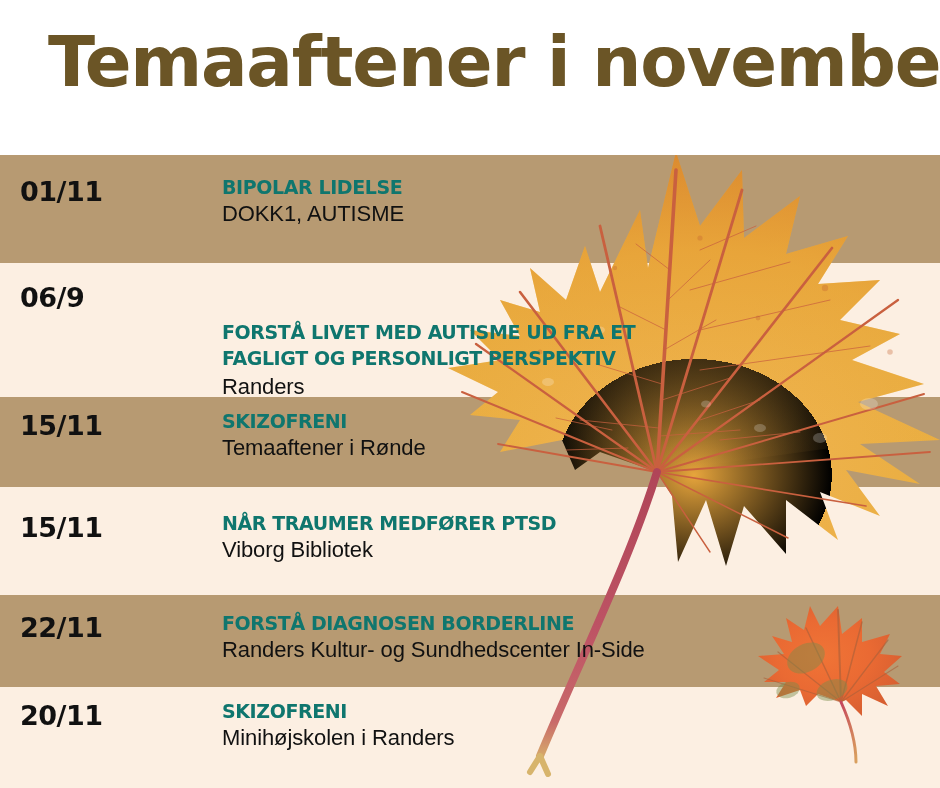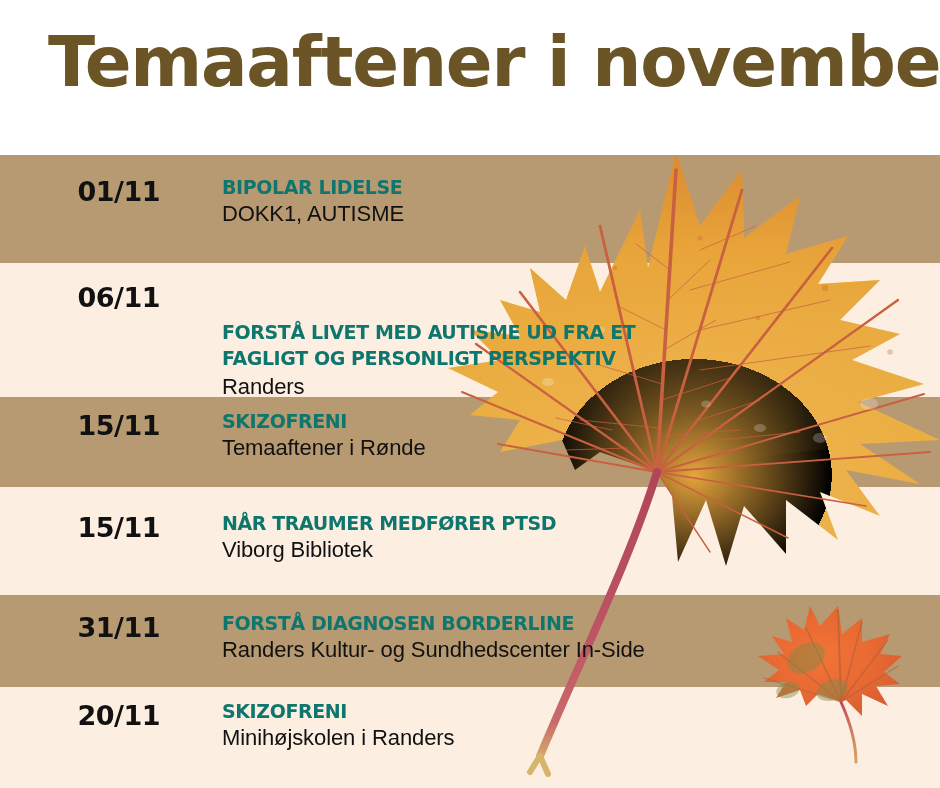--- a/index.html
+++ b/index.html
@@ -82,21 +82,20 @@
     width: 940px;
     display: block;
   }
   .row-date {
     position: absolute;
     font-family: "DejaVu Sans", sans-serif;
     font-weight: 700;
     font-size: 27px;
     color: #111111;
     letter-spacing: -0.5px;
-    text-align: right;
     width: 140px;
     left: 20px;
   }
   .row-body {
     position: absolute;
     left: 222px;
     width: 700px;
   }
   .row-title {
     font-family: "DejaVu Sans", sans-serif;
@@ -272,21 +271,21 @@
 
     <div class="row row-1" style="top:176px;">
       <div class="row-date">01/11</div>
       <div class="row-body">
         <div class="row-title">BIPOLAR LIDELSE</div>
         <div class="row-venue">DOKK1, AUTISME</div>
       </div>
     </div>
 
     <div class="row row-2" style="top:282px;">
-      <div class="row-date">06/11</div>
+      <div class="row-date">06/9</div>
       <div class="row-body">
         <div class="row-title">FORSTÅ LIVET MED AUTISME UD FRA ET
 FAGLIGT OG PERSONLIGT PERSPEKTIV</div>
         <div class="row-venue">Randers</div>
       </div>
     </div>
 
     <div class="row row-3" style="top:410px;">
       <div class="row-date">15/11</div>
       <div class="row-body">
@@ -297,21 +296,21 @@
 
     <div class="row row-4" style="top:512px;">
       <div class="row-date">15/11</div>
       <div class="row-body">
         <div class="row-title">NÅR TRAUMER MEDFØRER PTSD</div>
         <div class="row-venue">Viborg Bibliotek</div>
       </div>
     </div>
 
     <div class="row row-5" style="top:612px;">
-      <div class="row-date">31/11</div>
+      <div class="row-date">22/11</div>
       <div class="row-body">
         <div class="row-title">FORSTÅ DIAGNOSEN BORDERLINE</div>
         <div class="row-venue">Randers Kultur- og Sundhedscenter In-Side</div>
       </div>
     </div>
 
     <div class="row row-6" style="top:700px;">
       <div class="row-date">20/11</div>
       <div class="row-body">
         <div class="row-title">SKIZOFRENI</div>

